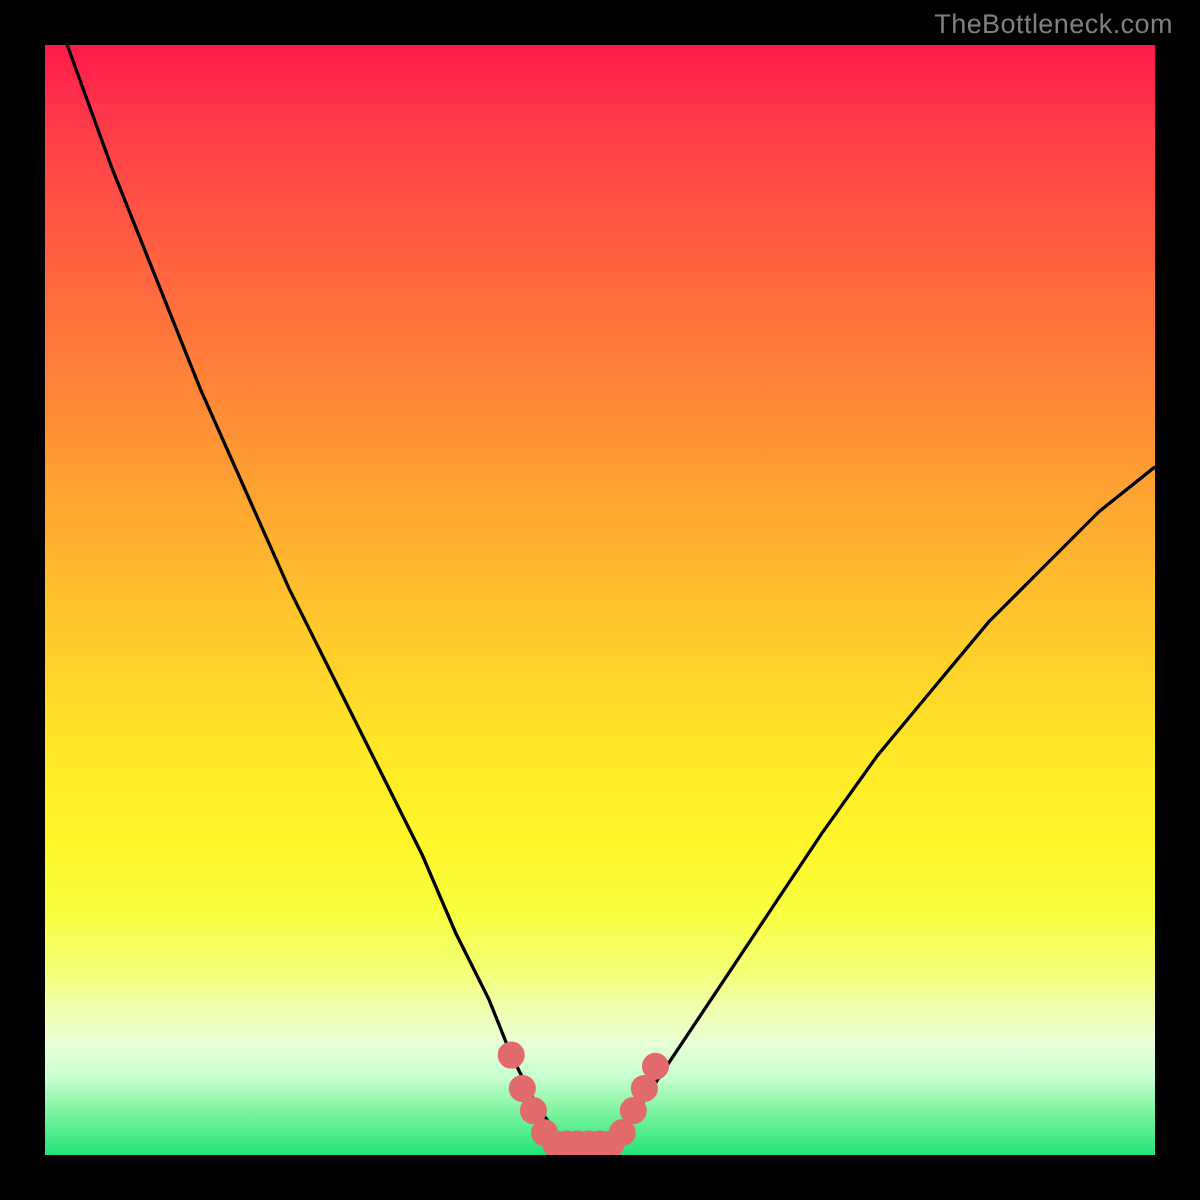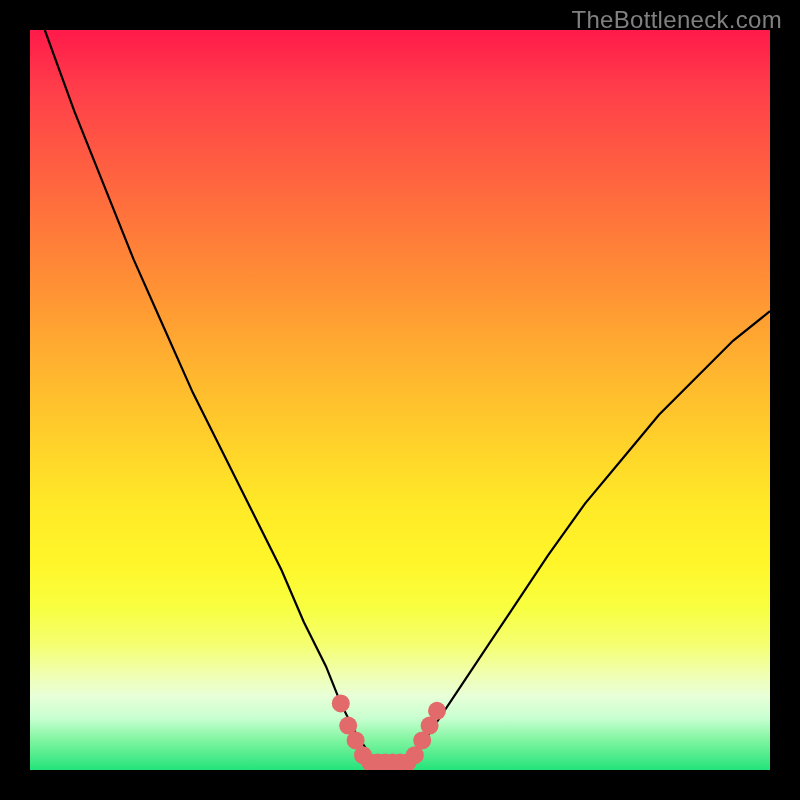--- a/index.html
+++ b/index.html
@@ -51,21 +51,21 @@
     position: absolute;
     inset: 0;
     width: 100%;
     height: 100%;
   }
   .watermark {
     position: absolute;
     top: 6px;
     right: 18px;
     color: #808080;
-    font-size: 24px;
+    font-size: 18px;
     letter-spacing: 0.3px;
     user-select: none;
   }
 </style>
 </head>
 <body>
 
 <div class="frame">
 
   <div class="plot-area">

